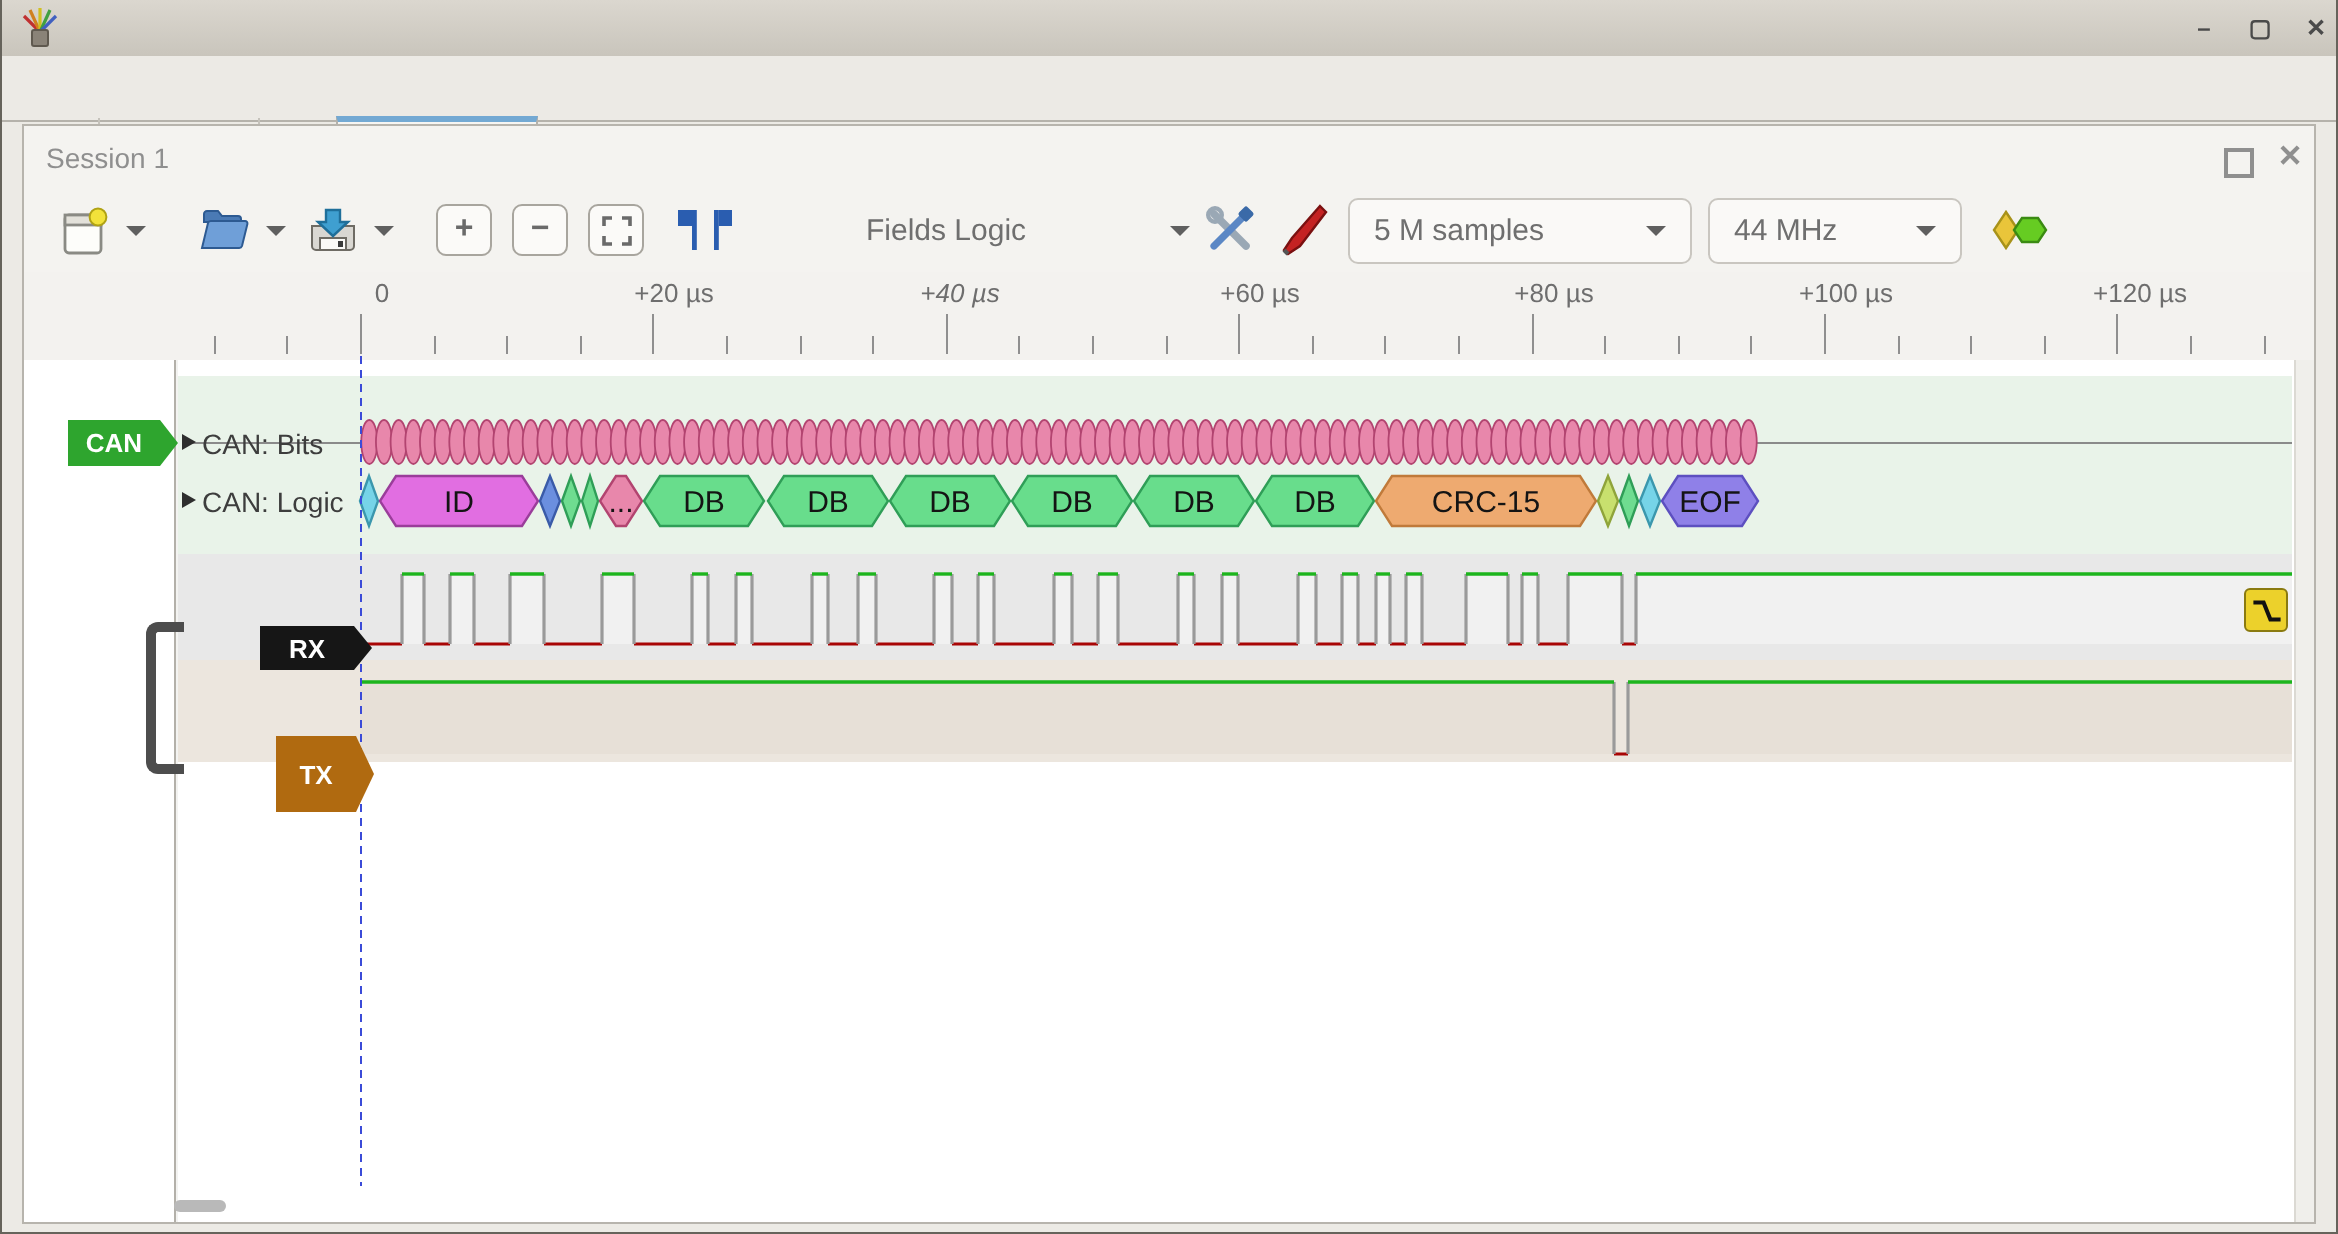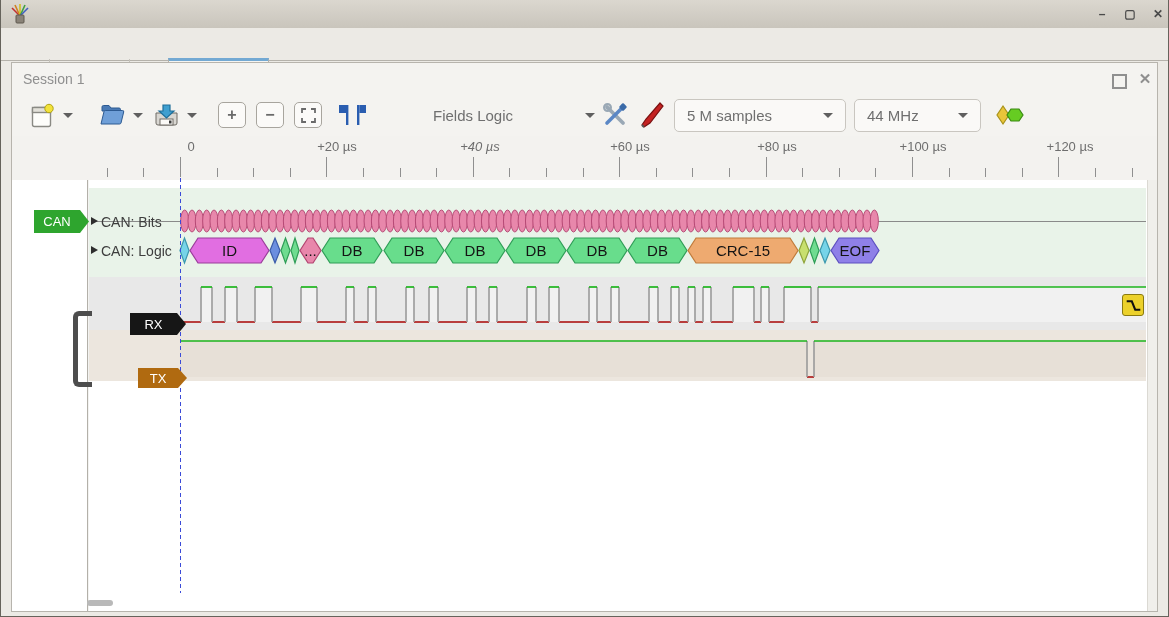--- a/index.html
+++ b/index.html
@@ -39,24 +39,24 @@
   #trace-bg{left:11px;top:180px;width:1145px;height:431px;background:#ffffff;}
   #gutter-sep{left:86px;top:180px;width:1px;height:431px;background:#b3b0a9;}
   #gutter-sep2{left:87px;top:180px;width:1px;height:431px;background:#f3f3f1;}
   #decoder-bg{left:88px;top:188px;width:1057px;height:89px;background:#e9f3e9;}
   #rx-bg{left:88px;top:277px;width:1057px;height:53px;background:#e8e8e8;}
   #tx-bg{left:88px;top:330px;width:1057px;height:51px;background:#ece6de;}
   #vscroll{left:1146px;top:180px;width:10px;height:431px;background:#f0efeb;border-left:1px solid #dbd9d3;box-sizing:border-box;}
   #hscroll-handle{left:86px;top:600px;width:26px;height:6px;background:#b9b9b9;border-radius:3px;}
   #overlay{left:0;top:0;width:1169px;height:617px;pointer-events:none;}
   
-  .tag{color:#fff;font-weight:normal;font-size:13px;display:flex;align-items:center;justify-content:center;padding-right:9px;box-sizing:border-box;clip-path:polygon(0 0,calc(100% - 9px) 0,100% 50%,calc(100% - 9px) 100%,0 100%);}
+  .tag{color:#fff;font-weight:bold;font-size:13px;display:flex;align-items:center;justify-content:center;padding-right:9px;box-sizing:border-box;clip-path:polygon(0 0,calc(100% - 9px) 0,100% 50%,calc(100% - 9px) 100%,0 100%);}
   #tag-can{left:33px;top:210px;width:55px;height:23px;background:#2ea52e;}
   #tag-rx{left:129px;top:313px;width:56px;height:22px;background:#161616;}
-  #tag-tx{left:137px;top:368px;width:49px;height:20px;background:#b06a10;}
+  #tag-tx{left:137px;top:368px;width:49px;height:38px;background:#b06a10;}
   .expander{width:0;height:0;border-left:7px solid #2e2e2e;border-top:4.5px solid transparent;border-bottom:4.5px solid transparent;}
   .rowlabel{font-size:14px;color:#3d3d3d;white-space:nowrap;}
   #bracket{left:72px;top:311px;width:19px;height:76px;border-left:5px solid #4d4d4d;border-top:5px solid #4d4d4d;border-bottom:5px solid #4d4d4d;border-radius:6px 0 0 6px;box-sizing:border-box;}
   #trigger-marker{left:1121px;top:294px;width:22px;height:22px;background:#ecd12b;border:1px solid #8a7a10;border-radius:3px;box-sizing:border-box;display:flex;align-items:center;justify-content:center;}
   #bottom-strip{left:0;top:612px;width:1169px;height:5px;background:#eceae5;}
 </style>
 </head>
 <body>
 
 <div id="root">

